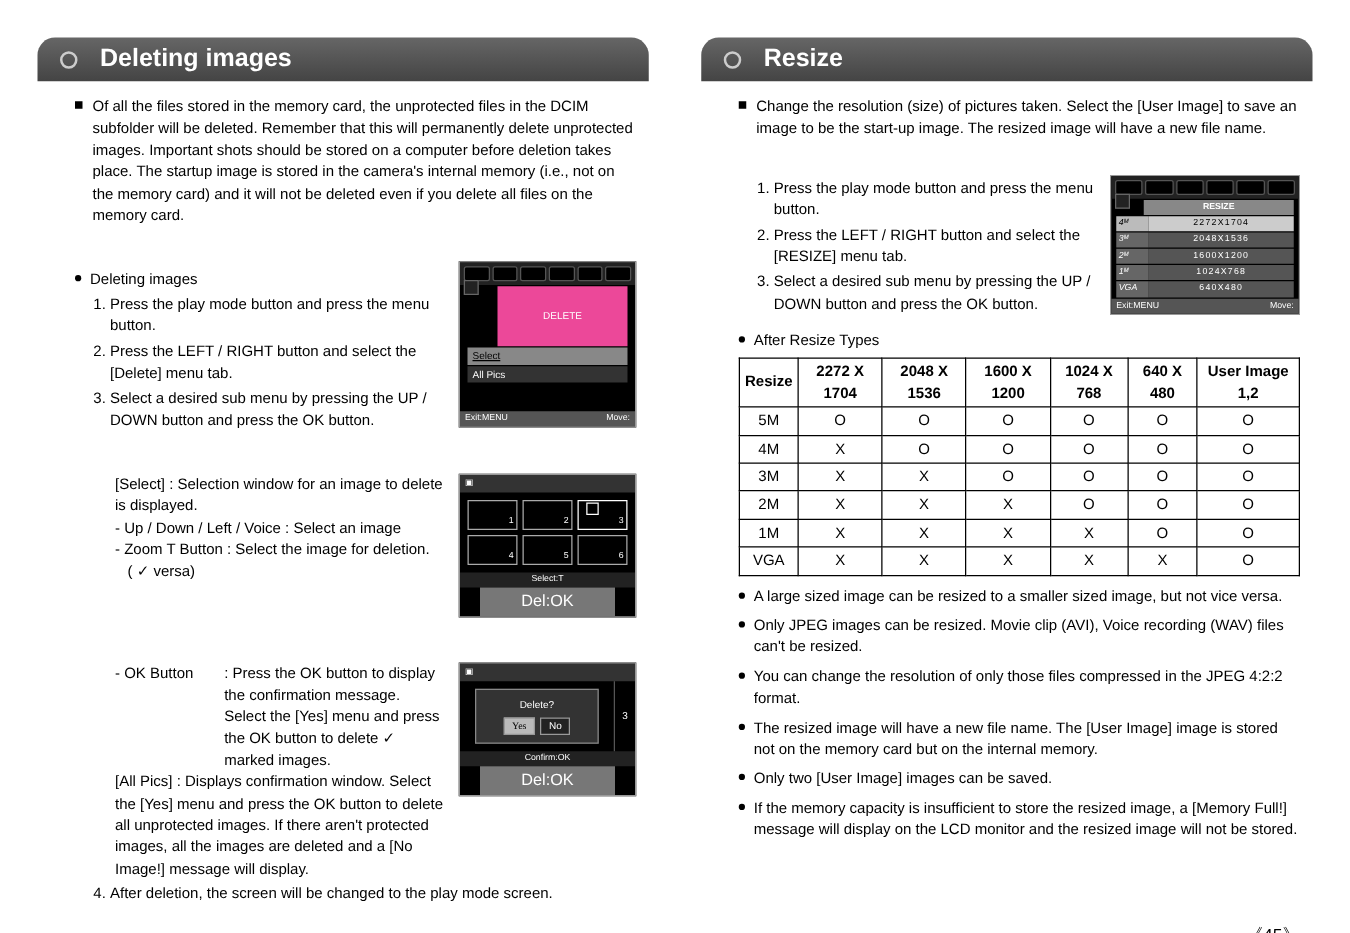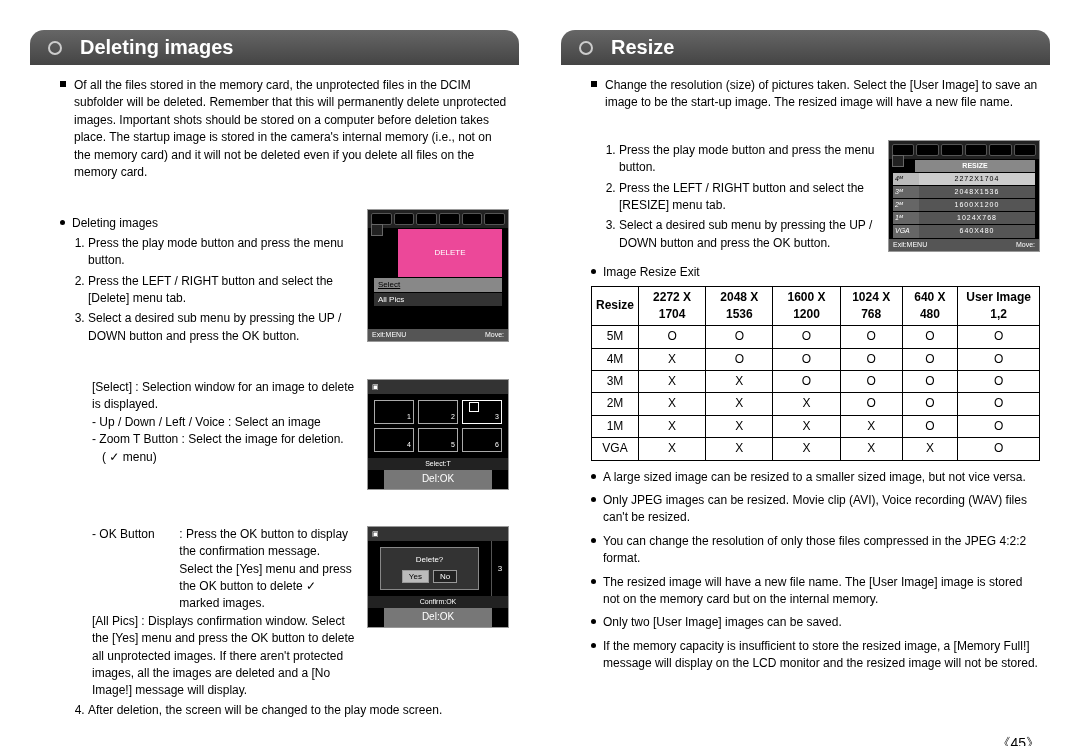--- a/index.html
+++ b/index.html
@@ -122,21 +122,21 @@
   }
   .lcd-thumb-grid {
     display:grid; grid-template-columns:repeat(3,1fr); gap:4px;
     padding:6px;
   }
   .thumb { height:22px; border:1px solid #aaa; position:relative; }
   .thumb.active { border:1px solid #fff; }
   .thumb .n { position:absolute; bottom:1px; right:2px; font-size:7px; color:#fff; }
   .checkbox { position:absolute; top:1px; right:22px; width:8px; height:8px; border:1px solid #fff; }
   .lcd-mid-bar { text-align:center; font-size:7px; padding:1px 0; background:#222; }
-  .lcd-bar-dark { background:#777; text-align:center; font-size:10px; padding:2px 0; margin:0 16px; }
+  .lcd-bar-dark { background:#777; text-align:center; font-size:13px; padding:2px 0; margin:0 16px; }
   .lcd-sidebar { position:absolute; left:3px; top:14px; width:10px; height:10px;
     border:1px solid #666; background:#222; }
 
   .resize-lcd {
     width:150px; background:#000; color:#fff; font-size:7px; border:1px solid #999;
     flex-shrink:0;
     position: relative;
   }
   .resize-lcd .ttl {
     background:#888; text-align:center; font-weight:bold; padding:1px 0; margin:1px 4px 0 26px;
@@ -165,21 +165,21 @@
     text-align:right; padding:0 40px 10px 0; font-size:14px;
   }
   .pagenum::before { content:'《'; }
   .pagenum::after { content:'》'; }
   .inline-def { display:inline-block; vertical-align:top; }
   .dialog-box {
     margin:6px 12px; border:1px solid #888; padding:6px; text-align:center; background:#333;
   }
   .dialog-box .btns { display:flex; justify-content:center; gap:4px; margin-top:4px;}
   .dialog-box .btn { border:1px solid #999; padding:0 6px; font-size:8px; background:#222;}
-  .dialog-box .btn.sel { background:#bbb; color:#000; }
+  .dialog-box .btn.sel { background:#bbb; color:#000;font-family:Liberation Serif, serif; }
 </style>
 </head>
 <body>
 
 <div class="page">
 
   <div class="col">
     <div class="header">Deleting images</div>
     <div class="body-text">
       <div class="square-bullet">Of all the files stored in the memory card, the unprotected files in the DCIM subfolder will be deleted. Remember that this will permanently delete unprotected images. Important shots should be stored on a computer before deletion takes place. The startup image is stored in the camera's internal memory (i.e., not on the memory card) and it will not be deleted even if you delete all files on the memory card.</div>
@@ -213,21 +213,21 @@
             <span>Move:</span>
           </div>
         </div>
       </div>
 
       <div class="flexrow">
         <div class="txt">
           <div class="sub-indent">[Select] : Selection window for an image to delete is displayed.</div>
           <div class="sub-indent">- Up / Down / Left / Voice : Select an image</div>
           <div class="sub-indent">- Zoom T Button : Select the image for deletion.</div>
-          <div class="sub-indent2">(  ✓  menu)</div>
+          <div class="sub-indent2">(  ✓  versa)</div>
         </div>
 
         <div class="lcd">
           <div style="background:#333; padding:2px 4px; font-size:7px;">▣</div>
           <div class="lcd-thumb-grid">
             <div class="thumb">
                 <span class="n">1</span>
               </div>
             <div class="thumb">
                 <span class="n">2</span>
@@ -330,21 +330,21 @@
               <div class="lbl">VGA</div>
               <div class="val">640X480</div>
             </div>
           <div class="ft">
             <span>Exit:MENU</span>
             <span>Move:</span>
           </div>
         </div>
       </div>
 
-      <div class="dot-bullet">Image Resize Exit</div>
+      <div class="dot-bullet">After Resize Types</div>
 
       <table class="resize-table">
         <tbody>
             <tr>
           <th>Resize</th>
           <th>2272 X 1704</th>
           <th>2048 X 1536</th>
           <th>1600 X 1200</th>
           <th>1024 X 768</th>
           <th>640 X 480</th>

